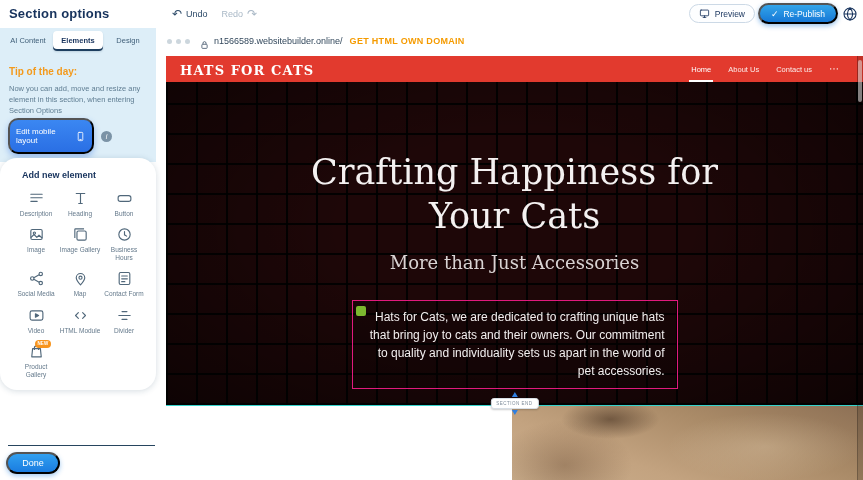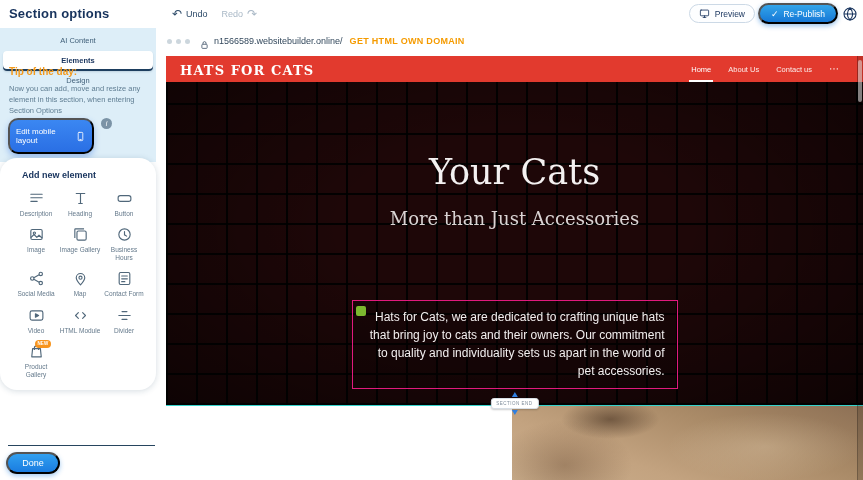--- a/index.html
+++ b/index.html
@@ -21,27 +21,27 @@
   .republish-btn { position:absolute; right:25px; top:3px; height:21px; padding:0 11px; display:flex; align-items:center; gap:5px;
     border-radius:11px; background:linear-gradient(180deg,#33a5ea,#1678d6); color:#fff; font-size:8.5px;
     box-shadow:0 2px 5px rgba(22,120,214,.45); cursor:pointer; }
   .check-glyph { font-size:9px; }
   .globe-btn { position:absolute; right:5px; top:6px; width:16px; height:16px; cursor:pointer; }
   .globe-btn svg { width:16px; height:16px; stroke:#16325c; }
 
   
   .sidebar { position:absolute; left:0; top:28px; width:156px; height:452px; background:#fff; z-index:30; }
   .sidebar-blue { position:absolute; top:0; left:0; width:156px; height:134px; background:#ddeef8; }
-  .tabs { position:absolute; top:3px; left:3px; right:3px; display:flex;flex-direction:column; }
+  .tabs { position:absolute; top:3px; left:3px; right:3px; display:flex; }
   .tab { flex:1; text-align:center; font-size:7.5px; color:#41607a; padding:5px 0 6px; cursor:pointer; }
   .tab.active { background:#fff; border-radius:4px; color:#16325c; font-weight:bold;
     box-shadow: inset 0 -2px 0 #1d3e5f, 0 1px 2px rgba(20,60,90,.15); }
   .tip-heading { position:absolute; top:38px; left:9px; font-size:10px; font-weight:bold; color:#f39a1d; }
   .tip-body { position:absolute; top:56px; left:9px; width:140px; font-size:7.5px; line-height:1.45; color:#5f7d92; }
-  .edit-row { position:absolute; top:90px; left:8px; display:flex; align-items:flex-start; gap:7px; }
+  .edit-row { position:absolute; top:90px; left:8px; display:flex; align-items:center; gap:7px; }
   .edit-mobile-btn { width:86px; height:36px; border-radius:10px; background:linear-gradient(180deg,#3b87f2,#2a6fe4);
     color:#fff; font-size:8px; display:flex; align-items:center; justify-content:center; gap:6px;
     box-shadow:0 3px 6px rgba(42,111,228,.4); cursor:pointer; padding:0 6px; text-align:left; }
   .edit-mobile-btn svg { width:11px; height:15px; stroke:#fff; flex:none; }
   .info-dot { width:11px; height:11px; border-radius:50%; background:#7b93a6; color:#fff; font-size:7px; font-style:italic;
     display:flex; align-items:center; justify-content:center; cursor:pointer; }
 
   .add-card { position:absolute; top:130px; left:0; width:156px; height:232px; background:#fff; border-radius:17px;
     box-shadow:0 1px 6px rgba(20,60,90,.18); }
   .add-heading { padding:12px 0 3px 22px; font-size:9px; font-weight:bold; color:#16325c; }
@@ -296,20 +296,21 @@
       <div class="nav">
         <span class="nav-item active">Home</span>
         <span class="nav-item">About Us</span>
         <span class="nav-item">Contact us</span>
         <span class="nav-more">⋯</span>
       </div>
     </div>
 
     <div class="hero">
       <div class="hero-title">
+        <div>Crafting Happiness for</div>
         <div>Your Cats</div>
       </div>
       <div class="hero-subtitle">More than Just Accessories</div>
       <div class="hero-para-box">
         <span class="drag-handle"></span>
         <span>Hats for Cats, we are dedicated to crafting unique hats that bring joy to cats and their owners. Our commitment to quality and individuality sets us apart in the world of pet accessories.</span>
       </div>
     </div>
 
     <div class="below">

